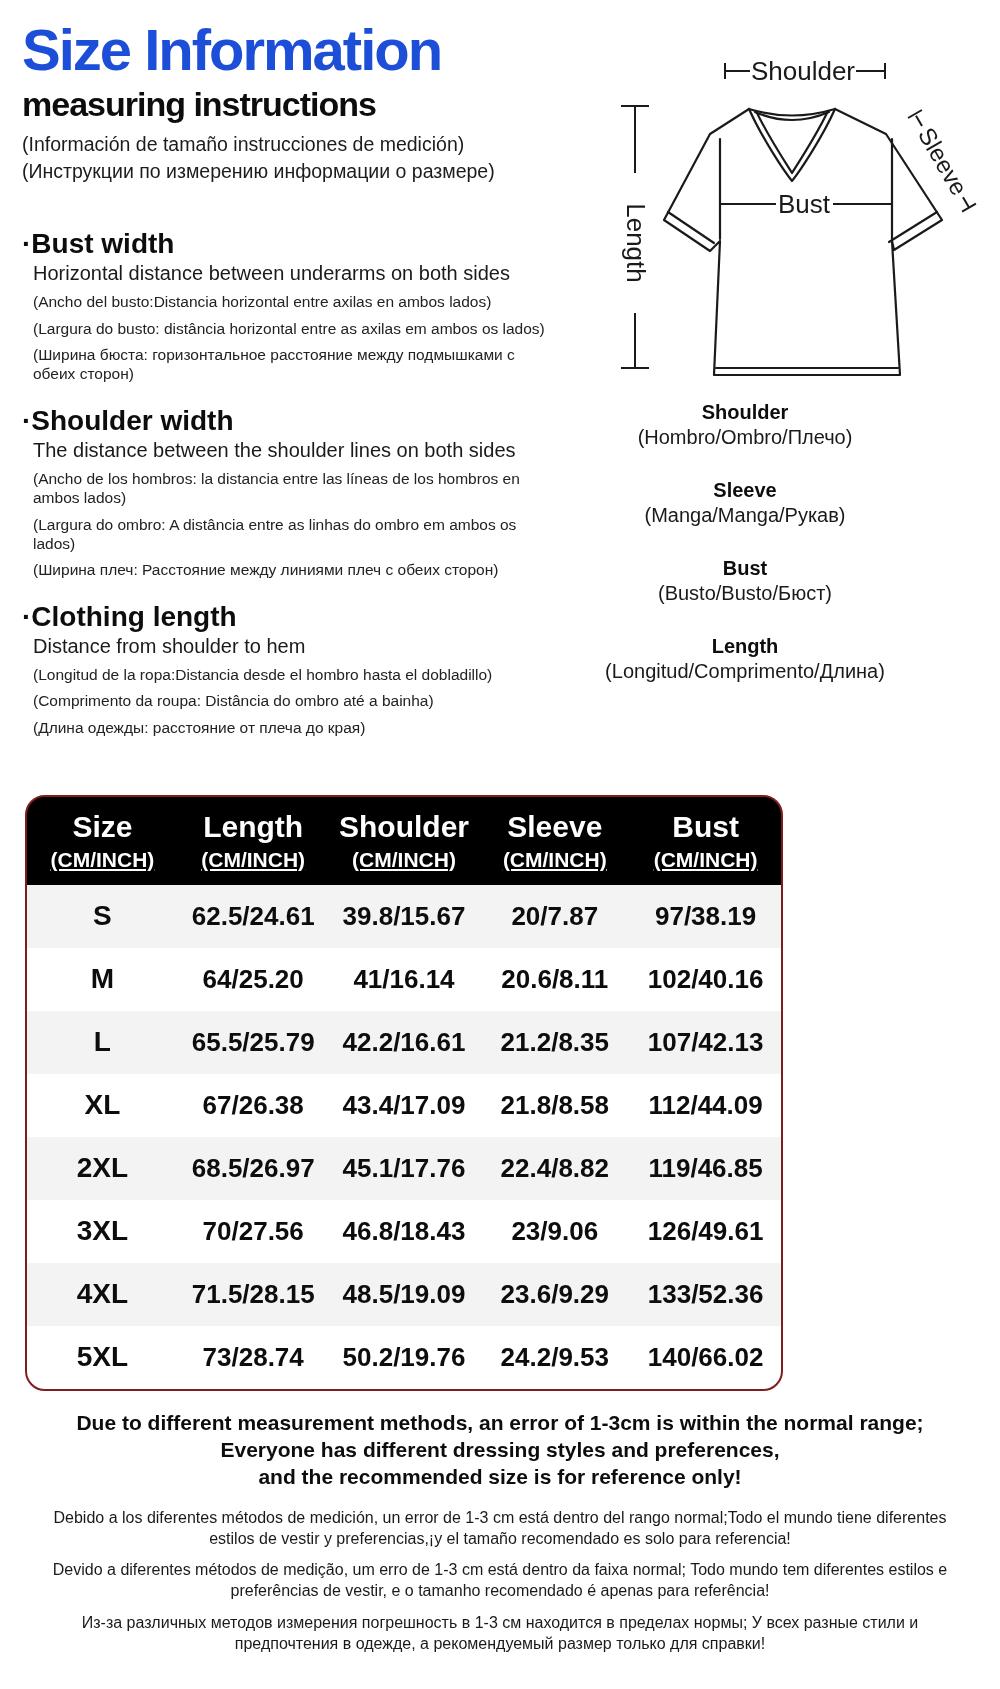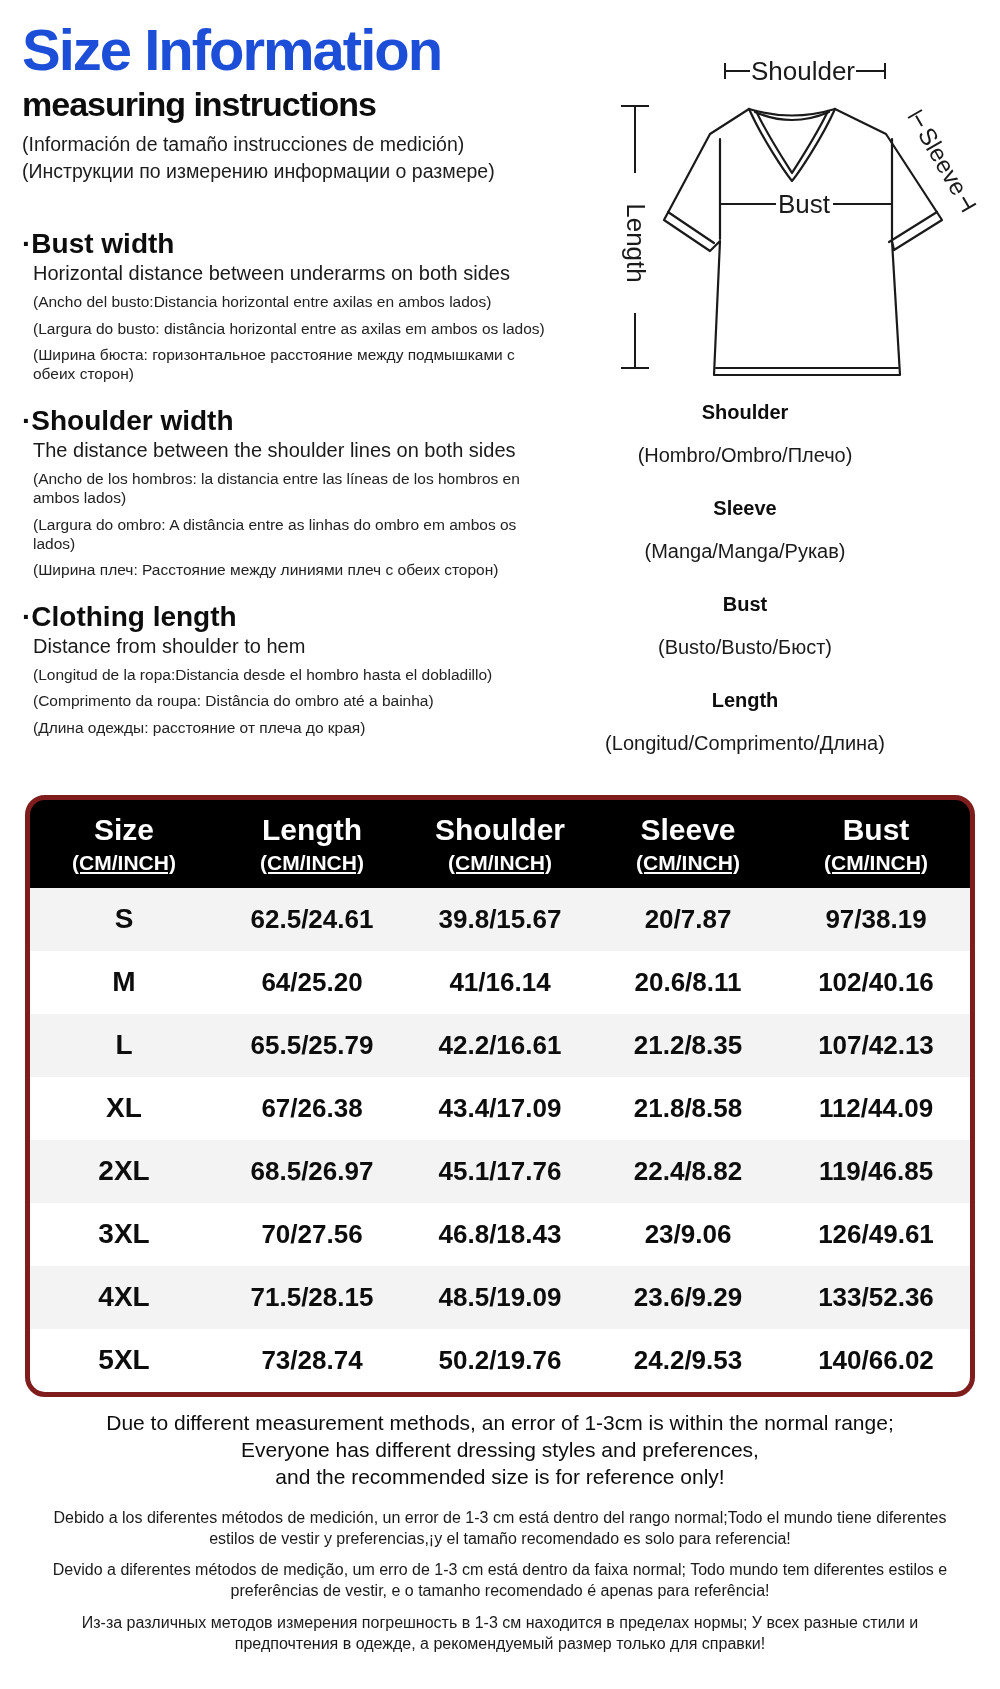--- a/index.html
+++ b/index.html
@@ -17,43 +17,43 @@
   .m-section{margin-bottom:21px;}
   .m-head{font-size:28px;font-weight:bold;line-height:1.15;color:#0d0d0d;margin:0 0 1px 0;}
   .m-head .bullet{font-weight:bold;}
   .m-desc{font-size:20px;line-height:1.2;margin:0 0 7px 11px;color:#1a1a1a;}
   .m-trans{font-size:15.5px;line-height:1.25;margin:0 0 7px 11px;color:#222;max-width:515px;}
   
   .diagram{position:absolute;left:552px;top:22px;width:450px;height:372px;}
   .legend{position:absolute;left:555px;top:400px;width:380px;text-align:center;}
   .legend-block{margin-bottom:28px;}
   .legend-term{font-size:20px;font-weight:bold;line-height:1.25;color:#0d0d0d;}
-  .legend-trans{font-size:20px;line-height:1.25;color:#1a1a1a;margin-top:18px;}
+  .legend-trans{font-size:20px;line-height:1.25;color:#1a1a1a;}
   
   .size-table{
-    position:absolute;left:25px;top:795px;width:950px;box-sizing:border-box;
-    border:5px solid #7f1d1d;border-radius:20px;overflow:hidden;background:#7f1d1d;
+    position:absolute;left:25px;top:795px;width:758px;box-sizing:border-box;
+    border:2px solid #7f1d1d;border-radius:20px;overflow:hidden;background:#7f1d1d;
   }
   .table-header{
     display:grid;grid-template-columns:20% 20% 20% 20% 20%;
     background:#000;color:#fff;padding:13px 0 11px 0;
   }
   .th{text-align:center;}
   .th-label{font-size:30px;font-weight:bold;line-height:1.15;}
   .th-unit{font-size:21px;font-weight:bold;line-height:1.4;text-decoration:underline;}
   .table-body .tr{
     display:grid;grid-template-columns:20% 20% 20% 20% 20%;
     height:63px;align-items:center;background:#fff;
   }
   .table-body .tr:nth-child(odd){background:#f3f3f3;}
   .td{text-align:center;font-size:26px;font-weight:bold;color:#0d0d0d;white-space:nowrap;}
   .td.size-col{font-size:28px;}
   
   .notes{position:absolute;left:0;top:1410px;width:1000px;text-align:center;}
-  .note-en{font-size:21px;font-weight:normal;line-height:1.28;margin:0 auto 16px auto;max-width:930px;color:#0d0d0d;}
+  .note-en{font-size:21px;font-weight:bold;line-height:1.28;margin:0 auto 16px auto;max-width:930px;color:#0d0d0d;}
   .note-sm{font-size:16px;line-height:1.33;margin:0 auto 10px auto;max-width:925px;color:#1a1a1a;}
   svg text{fill:#1a1a1a;}
 </style>
 </head>
 <body>
 
 <div class="page">
 
   <div class="intro">
     <h1 class="title">Size Information</h1>

